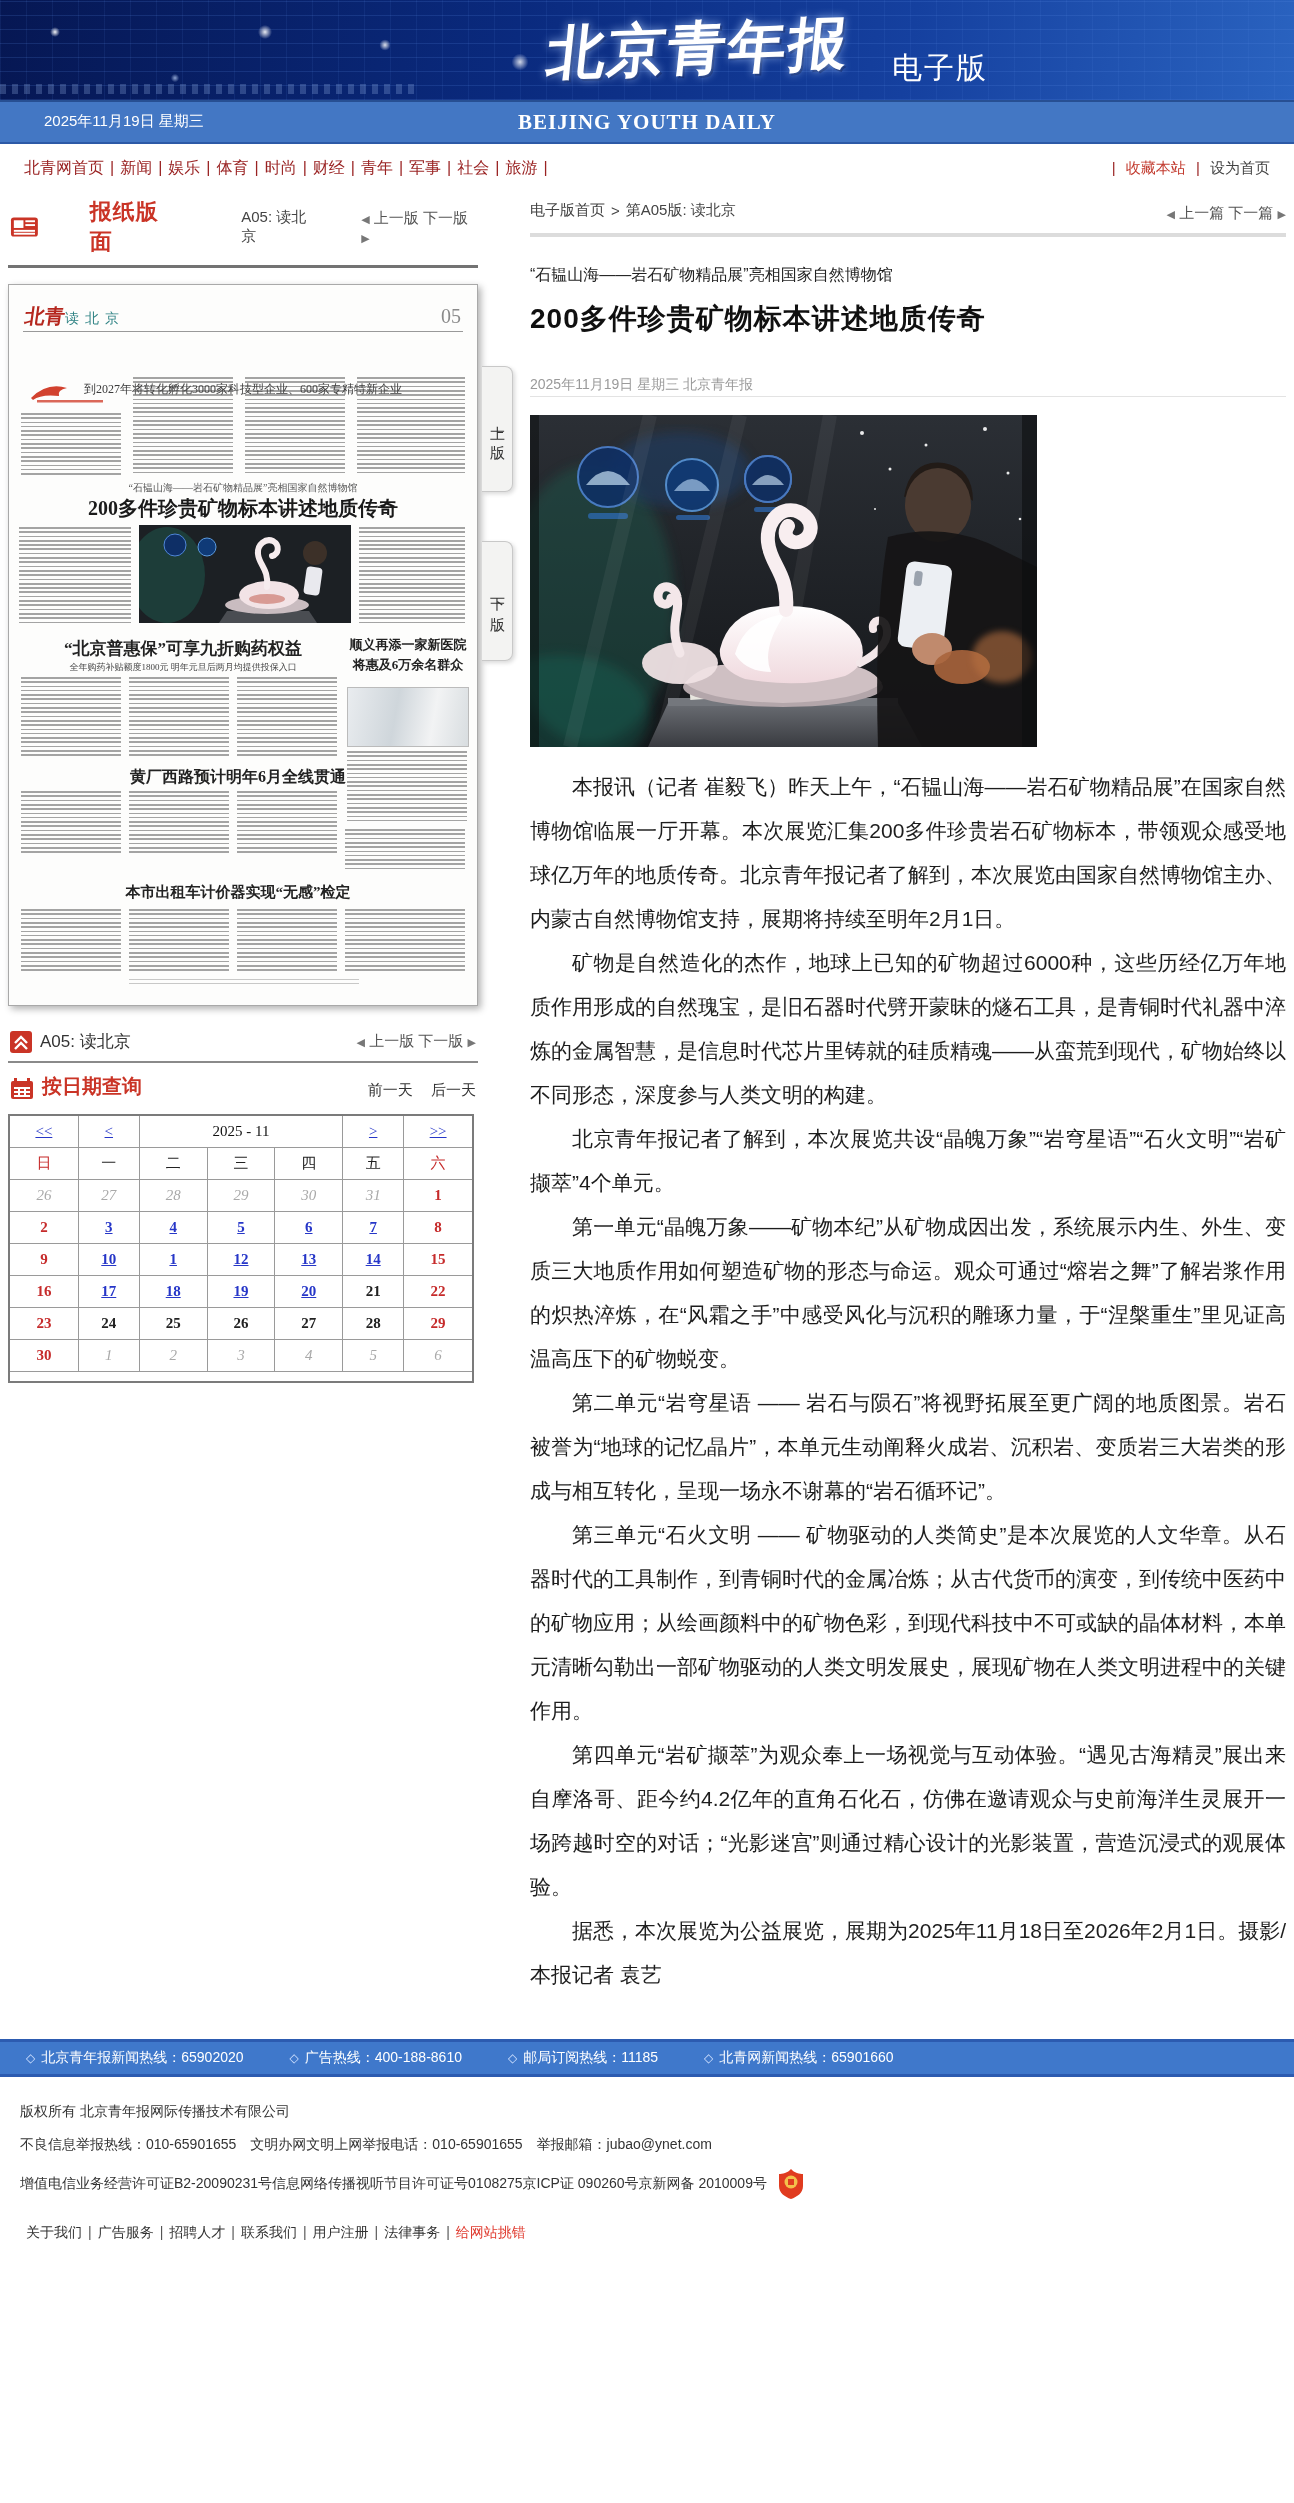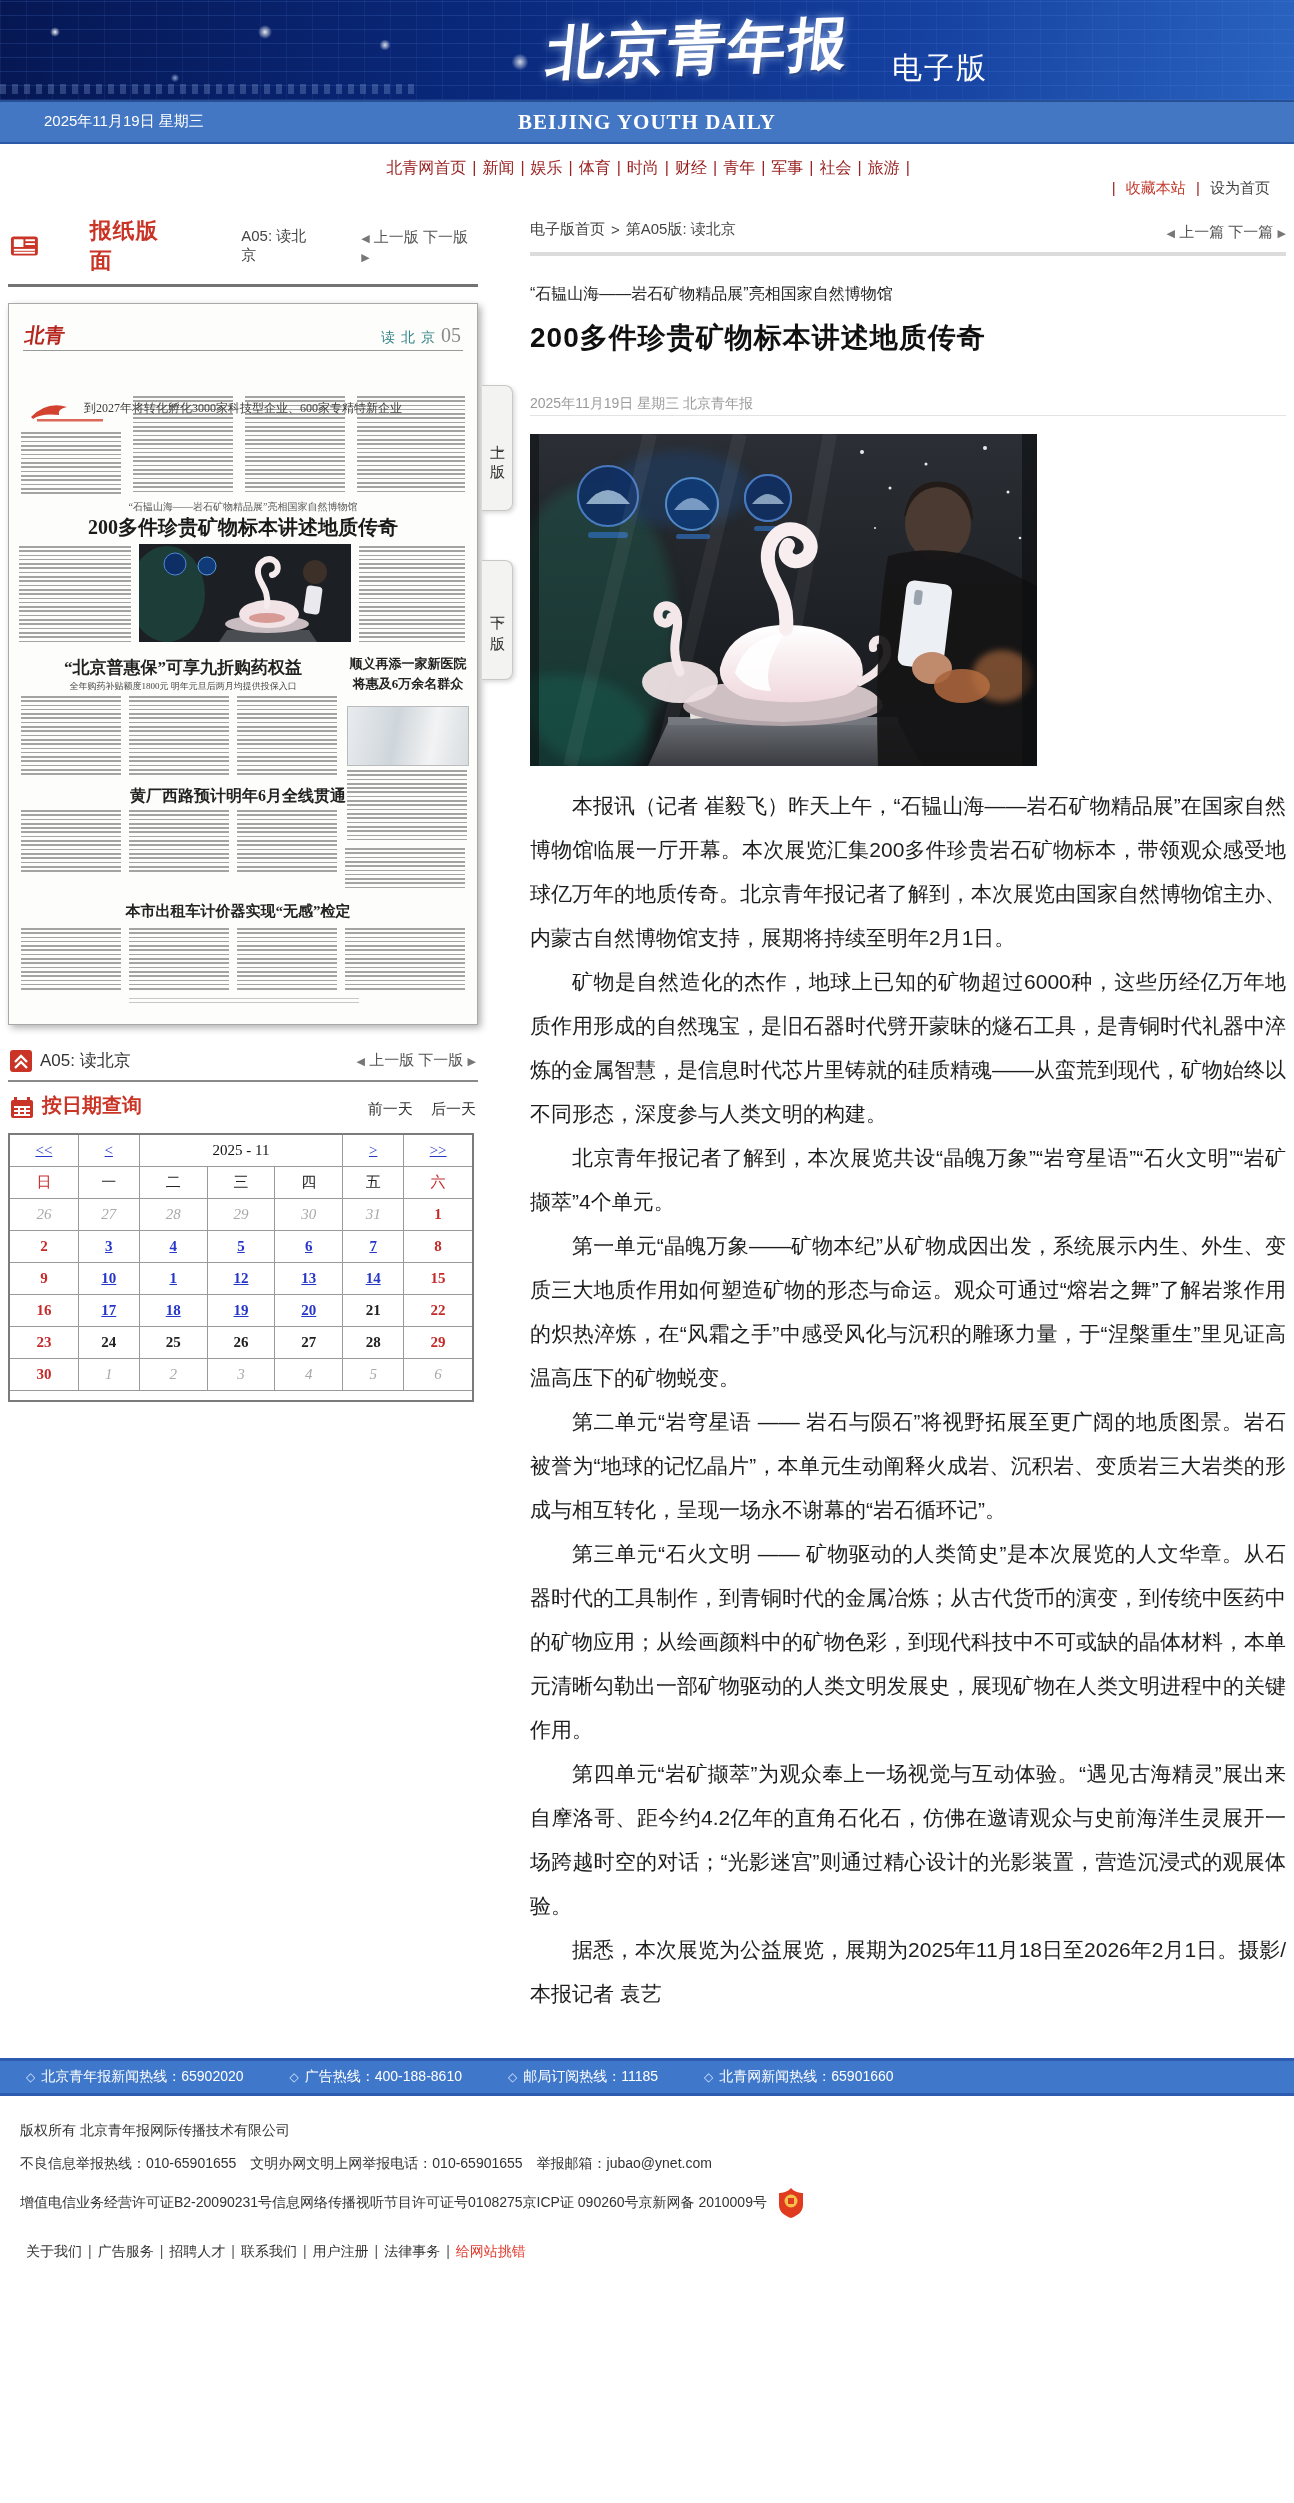--- a/index.html
+++ b/index.html
@@ -21,21 +21,21 @@
     font-family:"DejaVu Sans",sans-serif;transform:skewX(-8deg) rotate(-2deg);
     text-shadow:0 0 10px rgba(180,210,255,.8),2px 2px 0 rgba(0,20,80,.6);letter-spacing:2px;}
   .logo-ed{position:absolute;left:892px;top:48px;font-size:30px;color:#fff;letter-spacing:2px;}
   
   .datebar{height:40px;background:#4377c4;border-top:2px solid #274f93;border-bottom:2px solid #2c59a6;
     position:relative;color:#fff;}
   .datebar .date{position:absolute;left:44px;top:10px;font-size:15px;}
   .datebar .en{position:absolute;left:0;right:0;top:8px;text-align:center;
     font-family:"Liberation Serif","DejaVu Serif",serif;font-weight:bold;font-size:21px;letter-spacing:1px;}
   
-  .topnav{display:flex;align-items:center;padding:14px 20px 8px 20px;font-size:16px;flex-direction:column;}
+  .topnav{display:flex;align-items:center;padding:14px 20px 8px 20px;font-size:16px;}
   .topnav .links a{color:#9a2323;text-decoration:none;margin:0 4px;cursor:pointer;}
   .topnav .sep{color:#9a2323;margin:0 2px;}
   .topnav .right{margin-left:auto;font-size:15px;}
   .topnav .right .fav{color:#c23a2e;margin:0 4px;cursor:pointer;}
   .topnav .right .home{color:#444;margin:0 4px;cursor:pointer;}
   
   .main{display:flex;padding:0 8px;margin-top:4px;align-items:flex-start;}
   .col-left{width:470px;flex:none;position:relative;}
   .col-right{width:756px;flex:none;margin-left:52px;}
   
@@ -47,21 +47,21 @@
   
   .thumb-wrap{position:relative;margin-top:16px;}
   .thumb{position:relative;width:468px;height:720px;background:#fdfdfc;border:1px solid #a9a9a9;
     box-shadow:3px 3px 7px rgba(0,0,0,.3);overflow:hidden;
     font-family:"Liberation Serif","DejaVu Serif",serif;}
   .thumb .abs{position:absolute;}
   .micro{background-image:repeating-linear-gradient(to bottom, rgba(75,75,75,.5) 0 1.6px, transparent 1.6px 4.3px);}
   .micro-lt{background-image:repeating-linear-gradient(to bottom, rgba(120,120,120,.4) 0 1.4px, transparent 1.4px 4.3px);}
   .t-mast{left:0;right:0;top:18px;display:flex;align-items:baseline;padding:0 16px;}
   .t-logo{color:#b5271e;font-size:20px;font-weight:bold;transform:skewX(-8deg);}
-  .t-center{flex:1;text-align:right;color:#2f8384;font-size:14px;letter-spacing:6px;}
+  .t-center{flex:1;text-align:left;color:#2f8384;font-size:14px;letter-spacing:6px;}
   .t-page{color:#8a8a8a;font-size:20px;}
   .t-rule{left:14px;right:14px;top:46px;border-top:1px solid #999;}
   .t-h1{left:0;right:0;top:54px;text-align:center;font-size:28px;font-weight:bold;color:#151515;letter-spacing:1px;}
   .t-sub1{left:0;right:0;top:96px;text-align:center;font-size:12px;color:#3a3a3a;}
   .t-redicon{left:18px;top:95px;width:86px;height:24px;}
   .t-kick2{left:0;right:0;top:196px;text-align:center;font-size:10px;color:#555;}
   .t-h2{left:0;right:0;top:210px;text-align:center;font-size:20px;font-weight:bold;color:#1a1a1a;}
   .t-photo{left:130px;top:240px;width:212px;height:98px;}
   .t-h3{left:14px;width:320px;top:352px;text-align:center;font-size:17px;font-weight:bold;color:#222;}
   .t-sub3{left:14px;width:320px;top:376px;text-align:center;font-size:9px;color:#444;}

